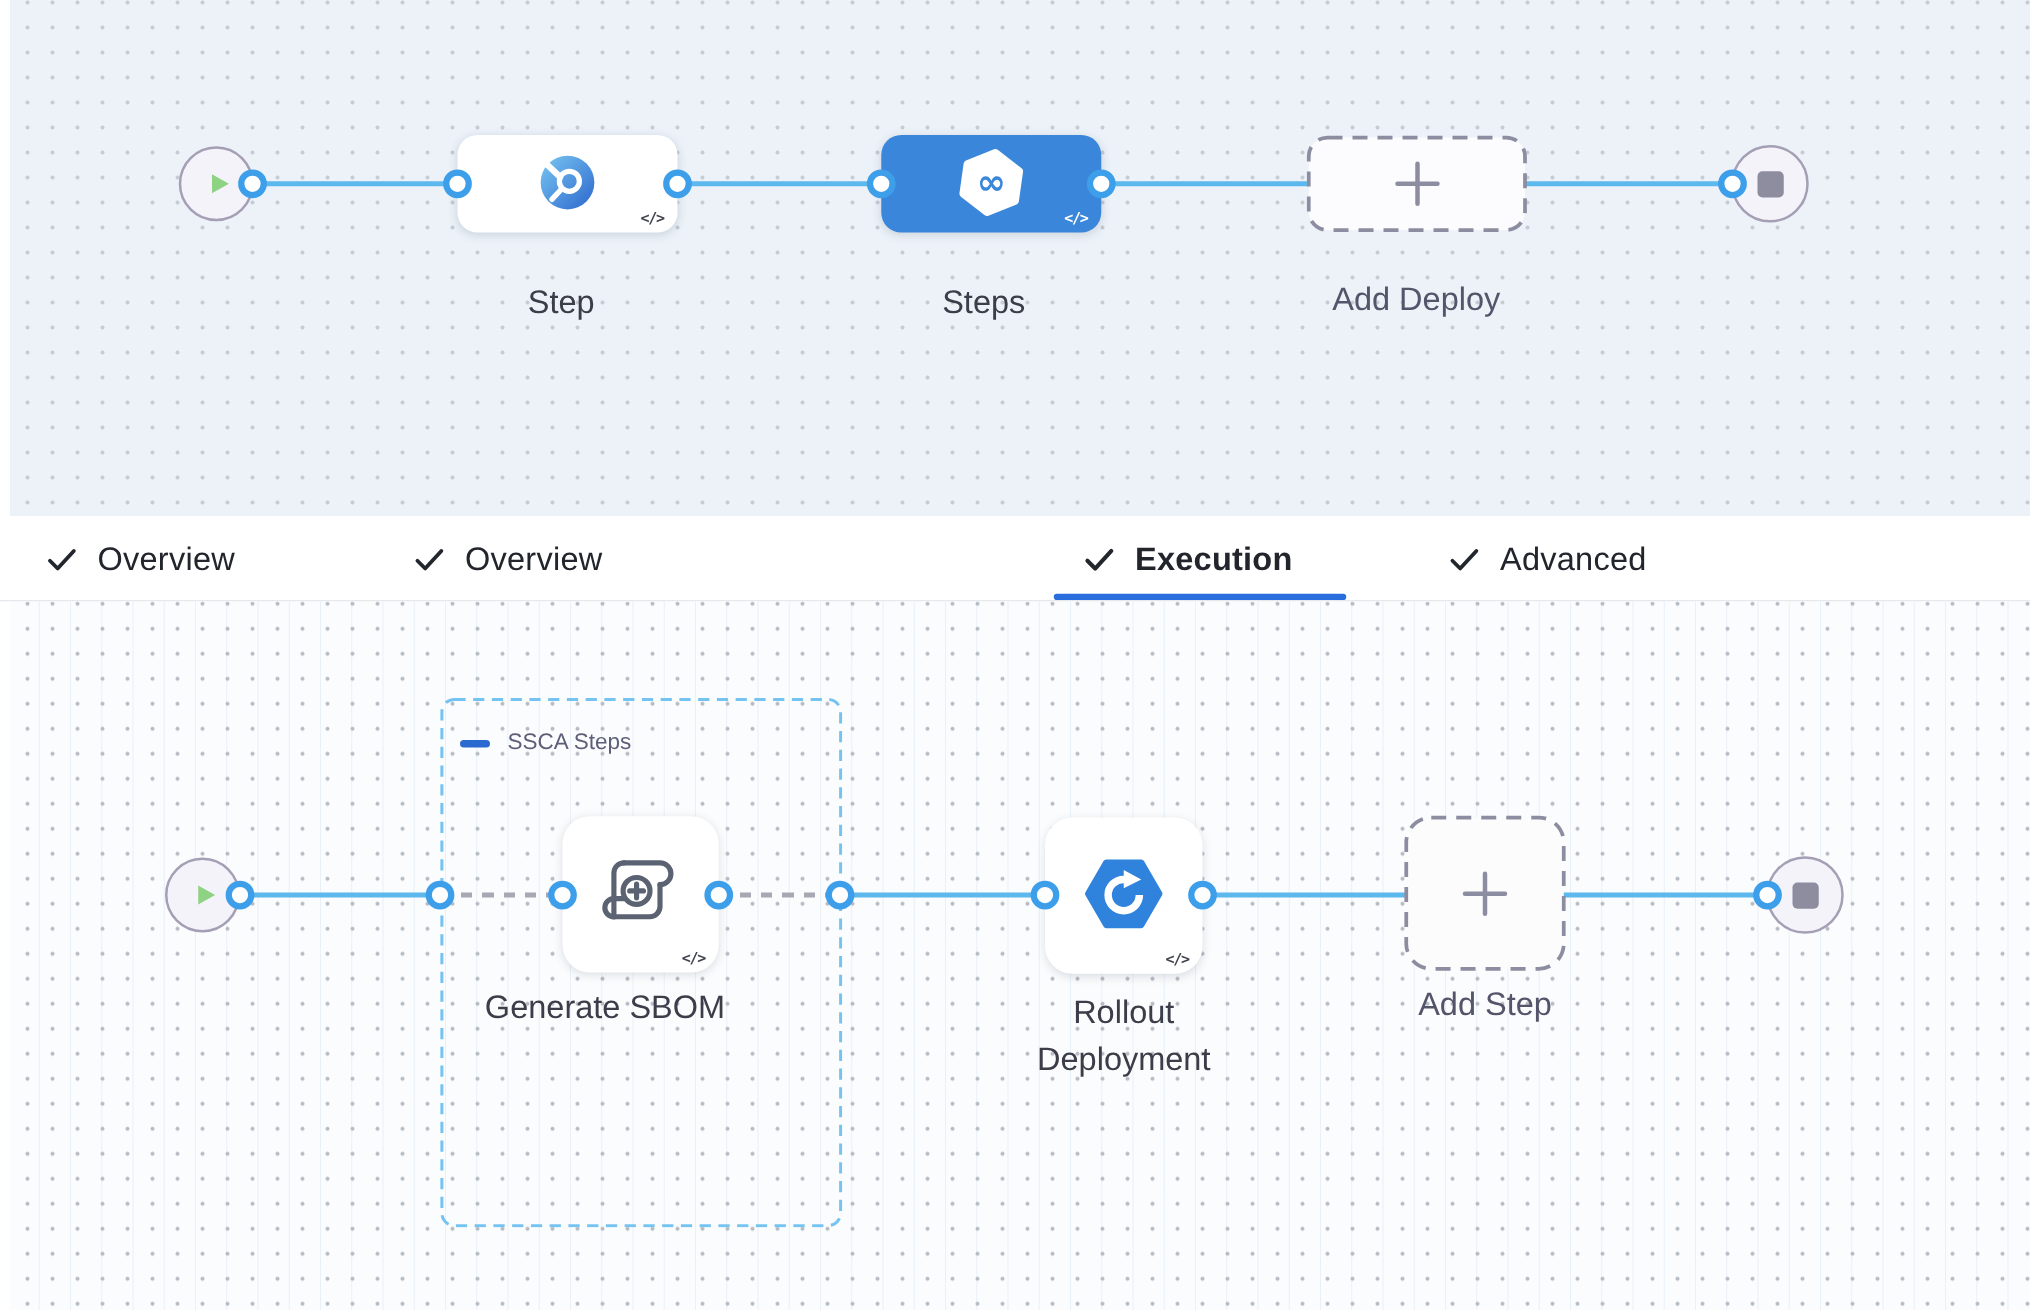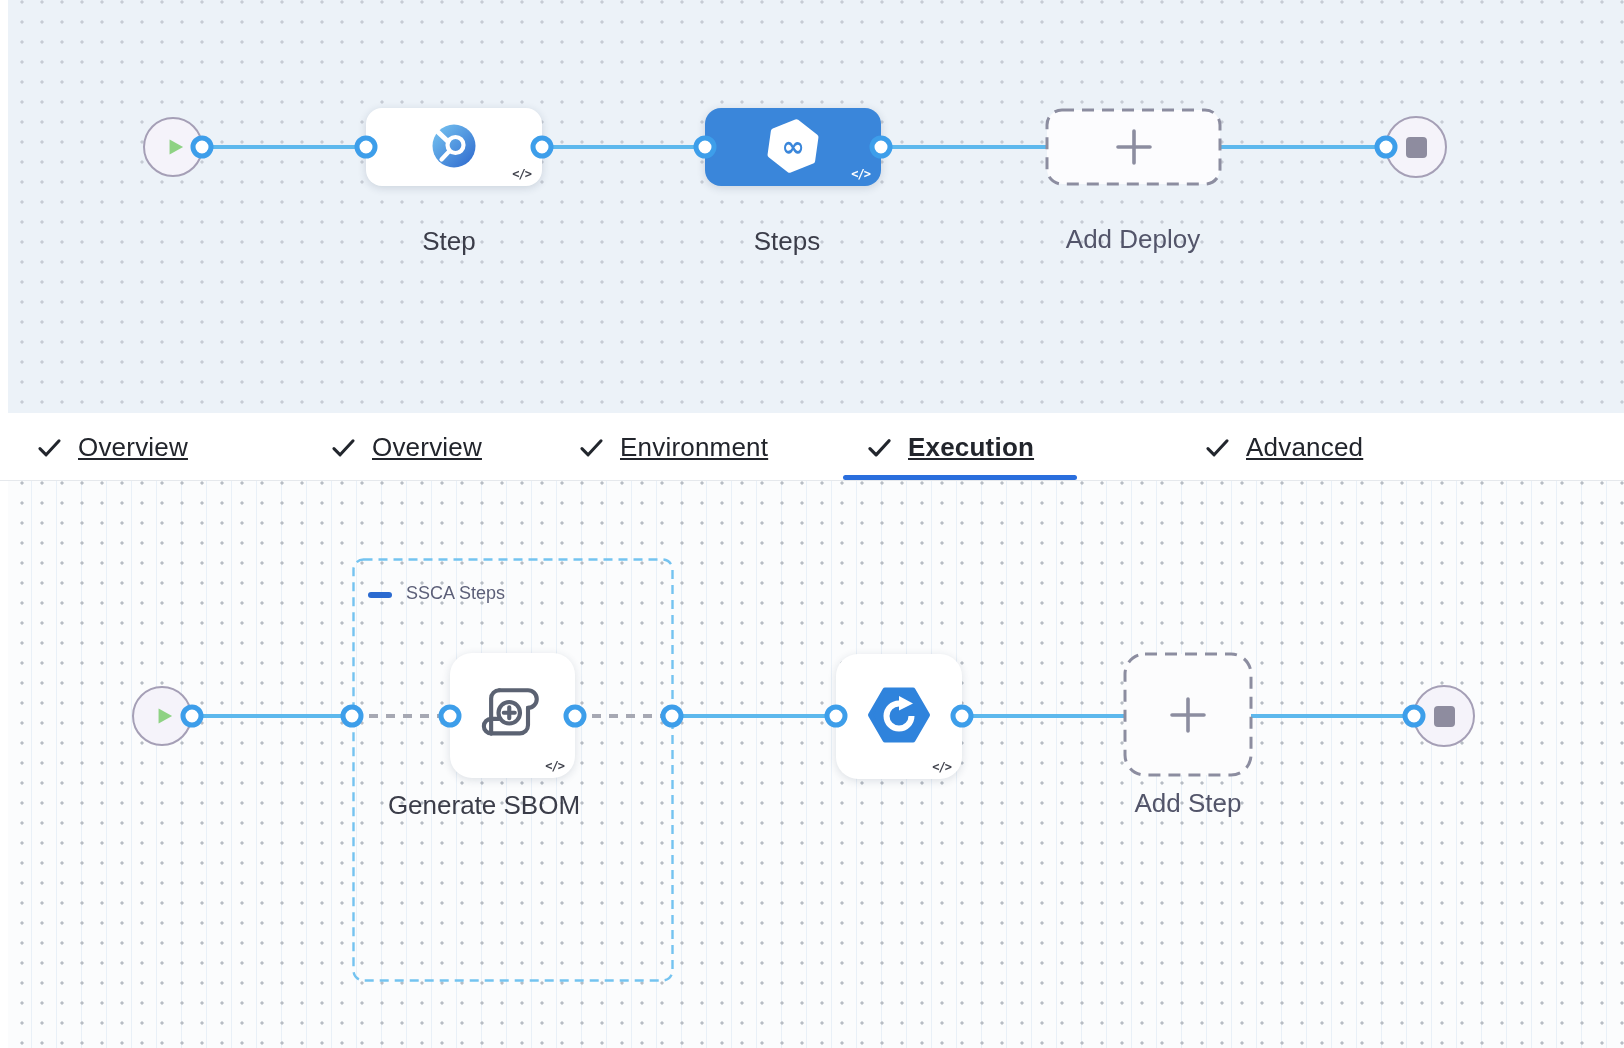--- a/index.html
+++ b/index.html
@@ -17,21 +17,21 @@
       radial-gradient(circle,#b7bcc4 1.3px,transparent 1.9px),
       linear-gradient(to right,rgba(110,165,215,0.13) 1px,transparent 1px);
     background-size:20px 20px,25px 100%;background-position:12px 12px,6px 0;}
   .gutter{position:absolute;left:0;top:0;width:8px;height:100%;background:#fff;}
 
   
   .tabbar{position:absolute;left:0;top:413px;width:1624px;height:67px;background:#fff;
           border-bottom:1px solid #e5e8ec;z-index:6;}
   .tab{position:absolute;top:16px;display:flex;align-items:center;gap:15px;height:36px;
        font-size:26px;color:#22252c;cursor:pointer;white-space:nowrap;}
-  .tab .tab-label{letter-spacing:0.2px;text-decoration:underline;}
+  .tab .tab-label{letter-spacing:0.2px;}
   .tab.active .tab-label{font-weight:bold;}
   .tab-underline{position:absolute;left:843px;top:62px;width:234px;height:5px;
        background:#2a6edd;border-radius:3px;}
 
   
   .edge{position:absolute;height:4px;border-radius:2px;z-index:2;}
   .edge.solid{background:#5db8ed;}
   .edge.dashed{background-image:repeating-linear-gradient(90deg,#a6a8b3 0 9px,transparent 9px 17px);}
   .dot{position:absolute;width:13px;height:13px;background:#fff;border:5px solid #3d9eea;
        border-radius:50%;transform:translate(-50%,-50%);z-index:5;cursor:pointer;}
@@ -144,33 +144,27 @@
         <path d="M3.5 13 L9 18.5 L20.5 6" fill="none" stroke="#22262d" stroke-width="2.7" stroke-linecap="round" stroke-linejoin="round"></path>
         </svg>
       <span class="tab-label">Overview</span>
     </div>
     <div class="tab" style="left:330px;">
       <svg width="27" height="27" viewBox="0 0 24 24">
         <path d="M3.5 13 L9 18.5 L20.5 6" fill="none" stroke="#22262d" stroke-width="2.7" stroke-linecap="round" stroke-linejoin="round"></path>
         </svg>
       <span class="tab-label">Overview</span>
     </div>
-    <div class="tab" style="left:578px;">
-      <svg width="27" height="27" viewBox="0 0 24 24">
-        <path d="M3.5 13 L9 18.5 L20.5 6" fill="none" stroke="#22262d" stroke-width="2.7" stroke-linecap="round" stroke-linejoin="round"></path>
-        </svg>
-      <span class="tab-label">Environment</span>
-    </div>
     <div class="tab active" style="left:866px;">
       <svg width="27" height="27" viewBox="0 0 24 24">
         <path d="M3.5 13 L9 18.5 L20.5 6" fill="none" stroke="#22262d" stroke-width="2.9" stroke-linecap="round" stroke-linejoin="round"></path>
         </svg>
       <span class="tab-label">Execution</span>
     </div>
-    <div class="tab" style="left:1204px;">
+    <div class="tab" style="left:1158px;">
       <svg width="27" height="27" viewBox="0 0 24 24">
         <path d="M3.5 13 L9 18.5 L20.5 6" fill="none" stroke="#22262d" stroke-width="2.7" stroke-linecap="round" stroke-linejoin="round"></path>
         </svg>
       <span class="tab-label">Advanced</span>
     </div>
     <div class="tab-underline"></div>
   </div>
 
   <div class="canvas-bottom">
     <div class="gutter"></div>
@@ -232,15 +226,19 @@
   <div class="dot" style="left:192px;top:716px;"></div>
   <div class="dot" style="left:352px;top:716px;"></div>
   <div class="dot" style="left:450px;top:716px;"></div>
   <div class="dot" style="left:575px;top:716px;"></div>
   <div class="dot" style="left:672px;top:716px;"></div>
   <div class="dot" style="left:836px;top:716px;"></div>
   <div class="dot" style="left:962px;top:716px;"></div>
   <div class="dot" style="left:1414px;top:716px;"></div>
 
   <div class="node-label" style="left:484px;top:790px;">Generate SBOM</div>
+  <div class="node-label two-line" style="left:899px;top:790px;">
+    <div>Rollout</div>
+    <div>Deployment</div>
+  </div>
   <div class="node-label muted" style="left:1188px;top:788px;">Add Step</div>
 
 </div>
 
 </body></html>

